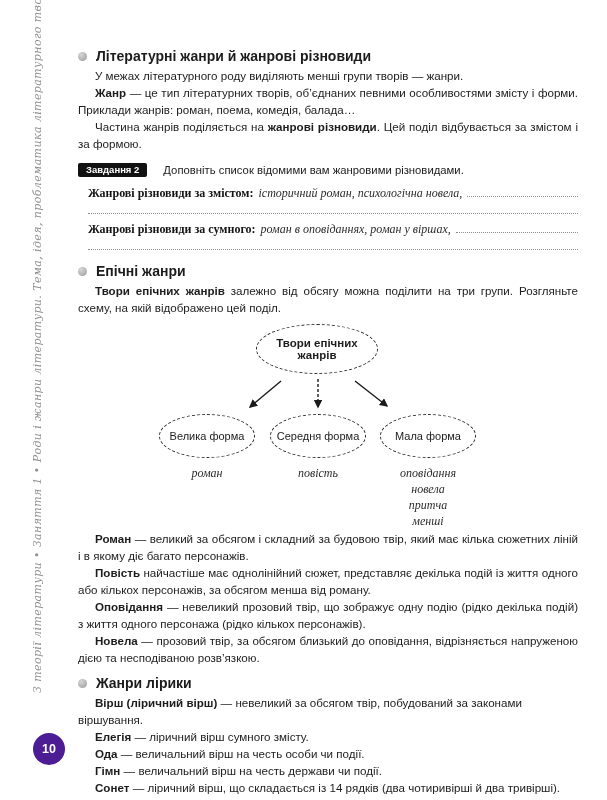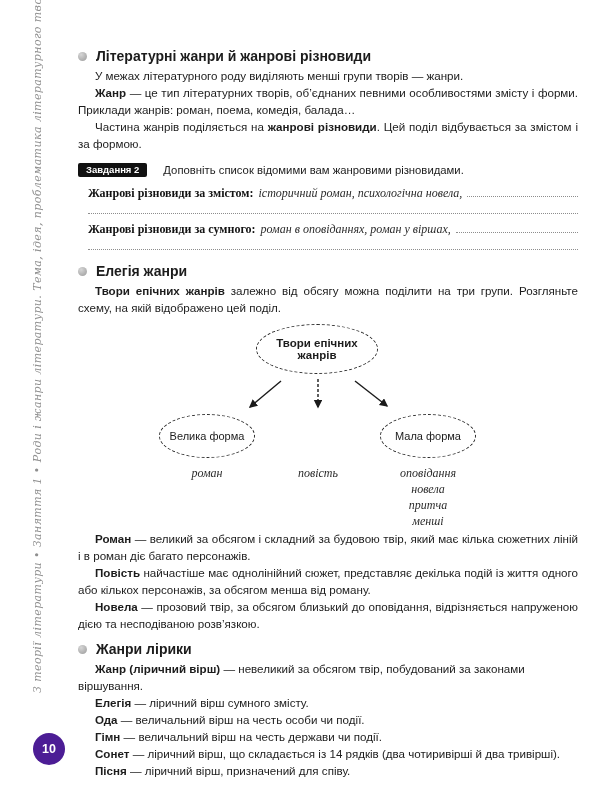--- a/index.html
+++ b/index.html
@@ -109,63 +109,65 @@
       <div class="fill-row">
         <span class="fill-label">Жанрові різновиди за сумного:</span>
         <span class="fill-answer">роман в оповіданнях, роман у віршах,</span>
         <span class="fill-rest"></span>
       </div>
       <div class="fill-line"></div>
     </div>
 
     <div class="sec-head sec2-gap">
       <span class="bullet"></span>
-      <span class="t">Елегія жанри</span>
+      <span class="t">Епічні жанри</span>
     </div>
     <p class="body"><b>Твори епічних жанрів</b><span> залежно від обсягу можна поділити на три групи. Розгляньте схему, на якій відображено цей поділ.</span></p>
 
     <div class="diagram">
       <svg class="arrows" width="500" height="208">
         <defs>
           <marker id="ah" markerWidth="7" markerHeight="7" refX="5" refY="3" orient="auto">
             <path d="M0,0 L6,3 L0,6 z" fill="#1a1a1a"></path>
           </marker>
         </defs>
         <line x1="203" y1="59" x2="172" y2="85" stroke="#1a1a1a" stroke-width="1.4" marker-end="url(#ah)"></line>
         <line x1="240" y1="57" x2="240" y2="85" stroke="#1a1a1a" stroke-width="1.4" stroke-dasharray="3,2" marker-end="url(#ah)"></line>
         <line x1="277" y1="59" x2="309" y2="84" stroke="#1a1a1a" stroke-width="1.4" marker-end="url(#ah)"></line>
       </svg>
       <div class="oval root">Твори епічних жанрів</div>
       <div class="oval small n0">Велика форма</div>
+      <div class="oval small n1">Середня форма</div>
       <div class="oval small n2">Мала форма</div>
       <div class="ex e0">
         <div>роман</div>
       </div>
       <div class="ex e1">
         <div>повість</div>
       </div>
       <div class="ex e2">
         <div>оповідання</div>
         <div>новела</div>
         <div>притча</div>
         <div>менші</div>
       </div>
     </div>
 
     <div class="defs">
-      <p class="body"><b>Роман</b><span> — </span><span>великий за обсягом і складний за будовою твір, який має кілька сюжетних ліній і в роман діє багато персонажів.</span></p>
+      <p class="body"><b>Роман</b><span> — </span><span>великий за обсягом і складний за будовою твір, який має кілька сюжетних ліній і в якому діє багато персонажів.</span></p>
       <p class="body"><b>Повість</b><span> </span><span>найчастіше має однолінійний сюжет, представляє декілька подій із життя одного або кількох персонажів, за обсягом менша від роману.</span></p>
+      <p class="body"><b>Оповідання</b><span> — </span><span>невеликий прозовий твір, що зображує одну подію (рідко декілька подій) з життя одного персонажа (рідко кількох персонажів).</span></p>
       <p class="body"><b>Новела</b><span> — </span><span>прозовий твір, за обсягом близький до оповідання, відрізняється напруженою дією та несподіваною розв’язкою.</span></p>
     </div>
 
     <div class="sec-head sec3-gap">
       <span class="bullet"></span>
       <span class="t">Жанри лірики</span>
     </div>
-    <p class="body noj"><b>Жанр (ліричний вірш)</b><span> — невеликий за обсягом твір, побудований за законами віршування.</span></p>
+    <p class="body noj"><b>Вірш (ліричний вірш)</b><span> — невеликий за обсягом твір, побудований за законами віршування.</span></p>
     <p class="body noj"><b>Елегія</b><span> — ліричний вірш сумного змісту.</span></p>
     <p class="body noj"><b>Ода</b><span> — величальний вірш на честь особи чи події.</span></p>
     <p class="body noj"><b>Гімн</b><span> — величальний вірш на честь держави чи події.</span></p>
     <p class="body noj"><b>Сонет</b><span> — ліричний вірш, що складається із 14 рядків (два чотиривірші й два тривірші).</span></p>
     <p class="body noj"><b>Пісня</b><span> — ліричний вірш, призначений для співу.</span></p>
 
   </div>
 </div>
 
 </body></html>

